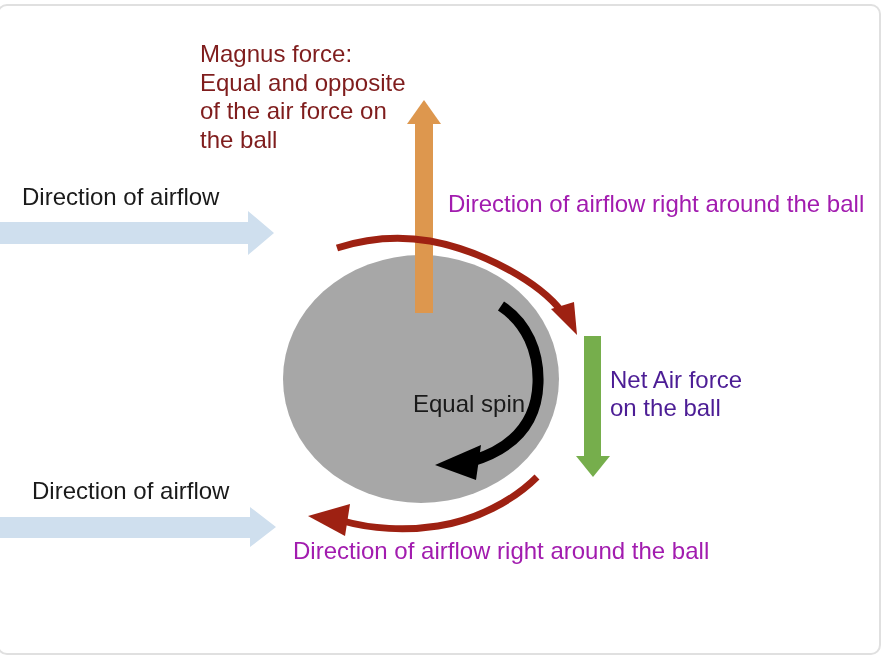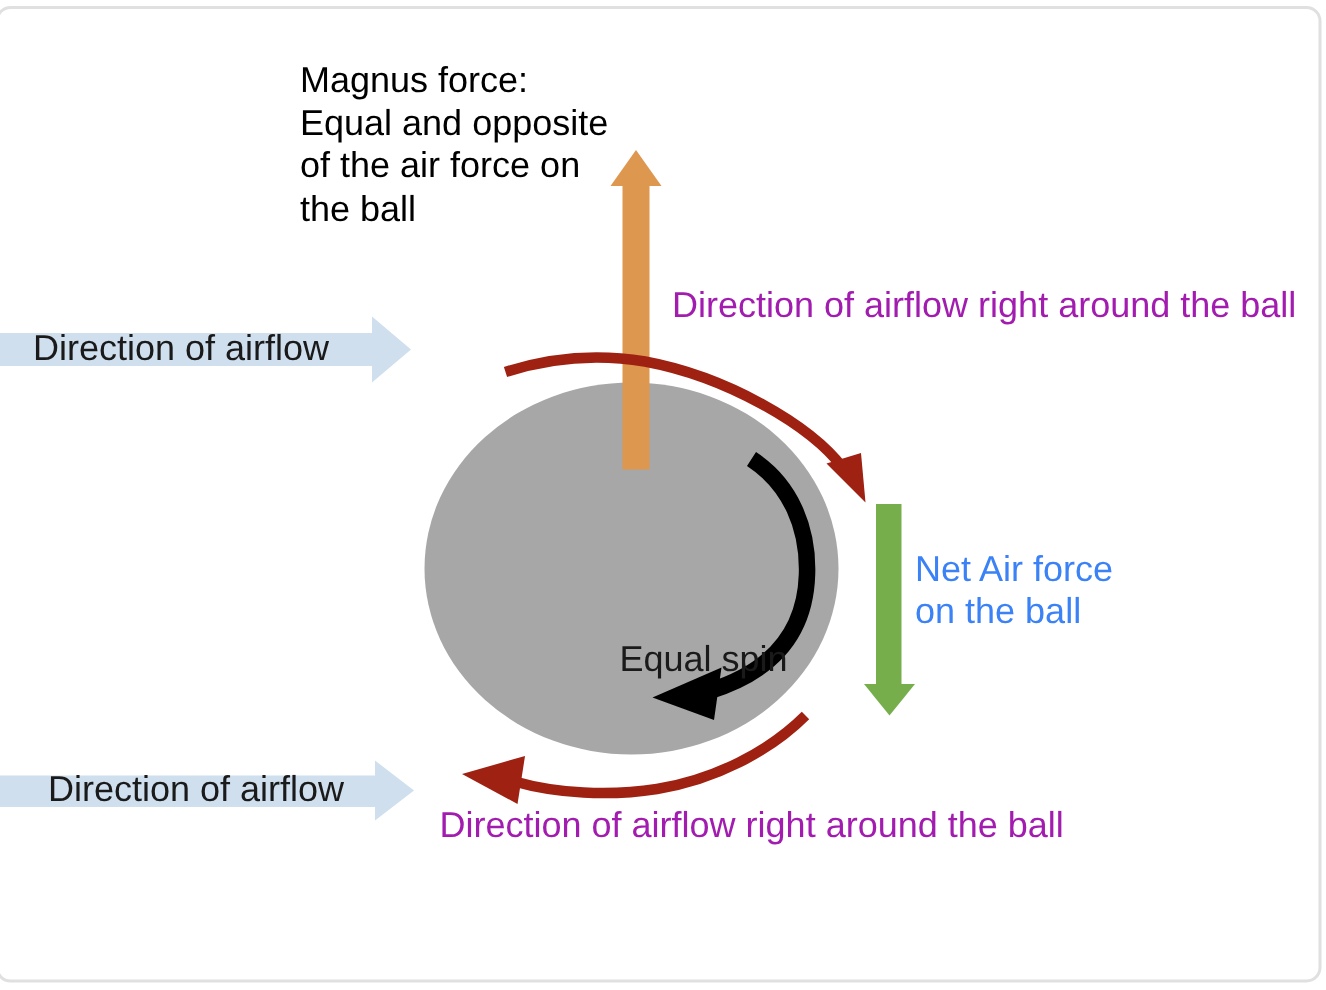--- a/index.html
+++ b/index.html
@@ -9,24 +9,24 @@
   }
   .card-border {
     position:absolute; left:-3px; top:4px; right:3px; bottom:5px;
     border:2px solid #e0e0e0; border-radius:10px; pointer-events:none;
   }
   .diagram-svg { position:absolute; left:0; top:0; }
   .label {
     position:absolute; font-size:24px; line-height:28.5px;
     white-space:pre-line; letter-spacing:0;
   }
-  .c-orange { color:#000000; }
+  .c-orange { color:#7f1d1d; }
   .c-red    { color:#a21caf; }
-  .c-green  { color:#3b82f6; }
-  .c-black  { color:#1a1a1a;margin-top:36px; }
+  .c-green  { color:#4c1d95; }
+  .c-black  { color:#1a1a1a; }
 </style>
 </head>
 <body>
 
 <svg class="diagram-svg" width="884" height="660" viewBox="0 0 884 660">
 
   <ellipse cx="421" cy="379" rx="138" ry="124" fill="#a7a7a7"></ellipse>
 
   <path d="M 501,306 C 527,323 539,352 538,383 C 537,416 521,446 472,461" fill="none" stroke-width="11" stroke="#000000"></path>
   <polygon points="435,465 481,445 476,480" fill="#000000"></polygon>

